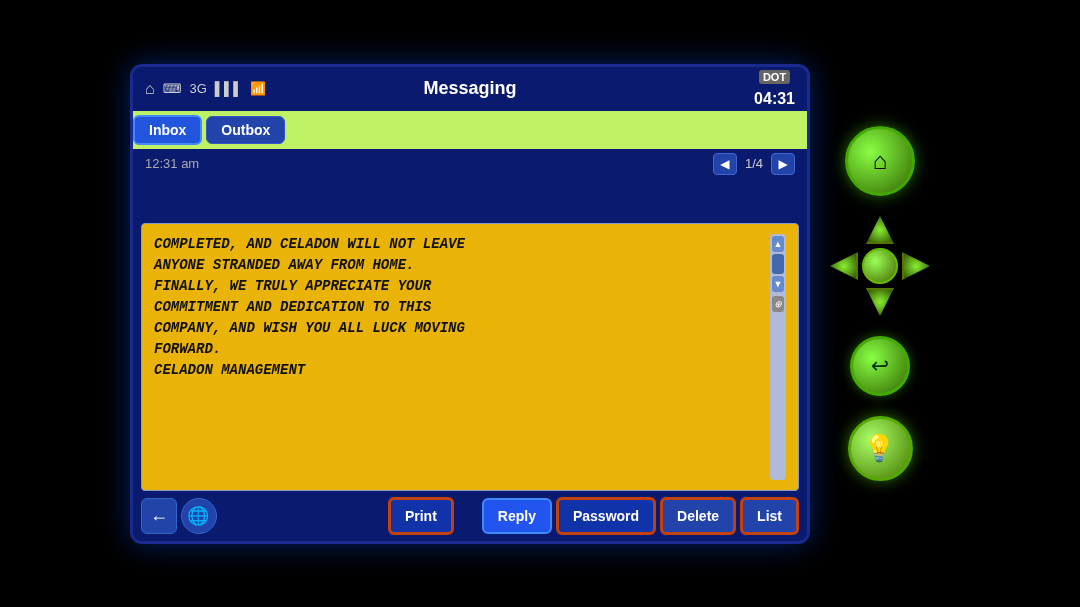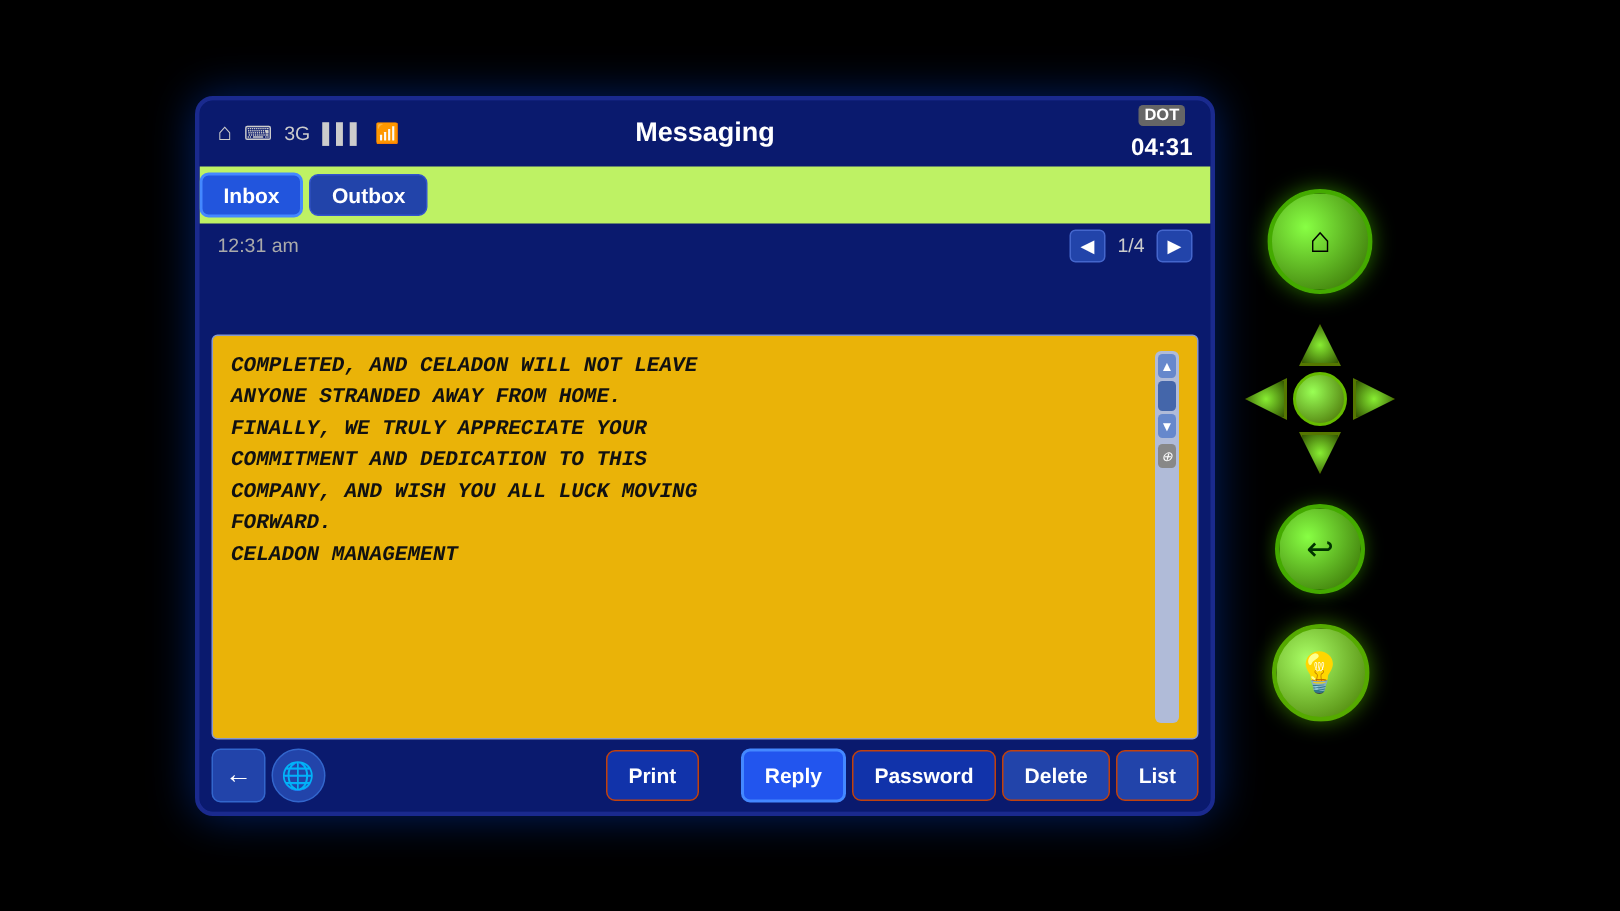--- a/index.html
+++ b/index.html
@@ -223,21 +223,21 @@
     }
 
     .action-btn {
       padding: 8px 14px;
       border-radius: 6px;
       font-size: 14px;
       font-weight: bold;
       cursor: pointer;
       color: #fff;
       background: #2244aa;
-      border: 1px solid #c2410c;
+      border: 3px solid #c2410c;
     }
 
     .action-btn.primary {
       background: #2255ee;
       border: 2px solid #4488ff;
       margin-left: 24px;
     }
 
     .action-btn.dark {
       background: #1133aa;

